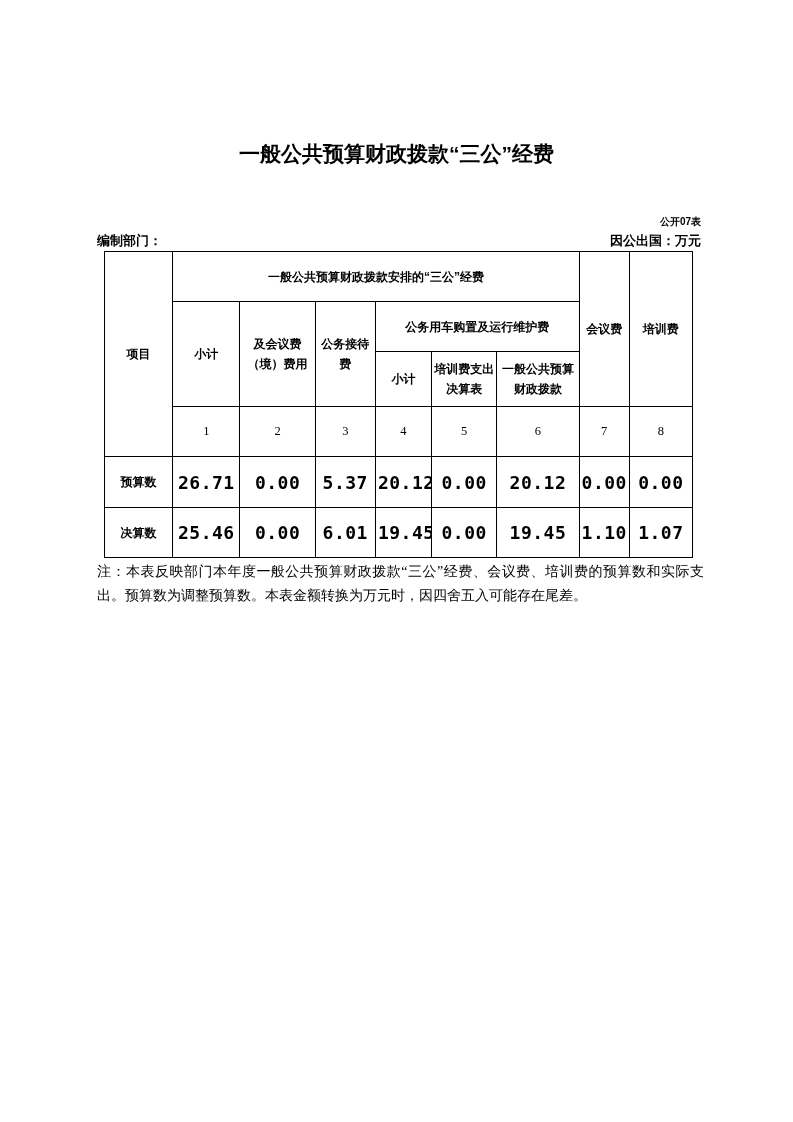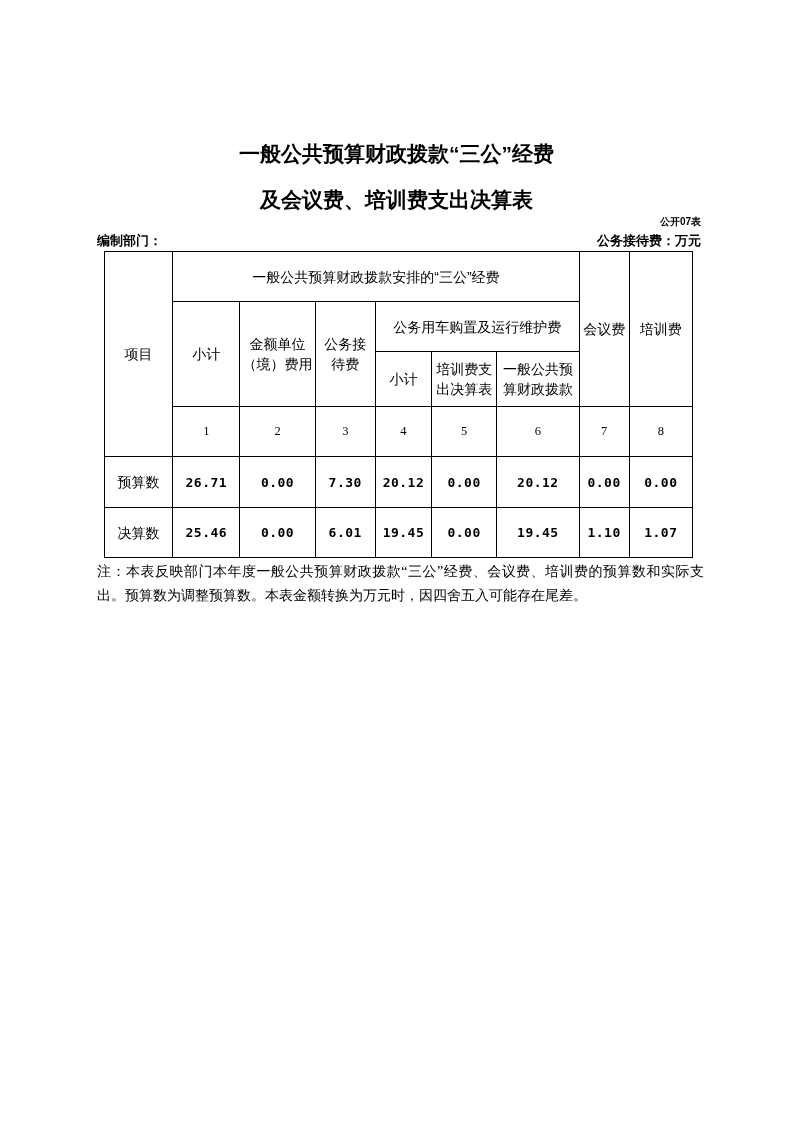--- a/index.html
+++ b/index.html
@@ -57,40 +57,40 @@
     table-layout: fixed;
   }
   table.budget td {
     border: 1.5px solid #000;
     text-align: center;
     vertical-align: middle;
     padding: 2px;
     overflow: hidden;
   }
   td.hdr {
-    font-weight: normal;
-    font-size: 14px;
+    font-weight: bold;
+    font-size: 12px;
     line-height: 20px;
   }
   tr.r-group   { height: 50px; }
   tr.r-sub     { height: 50px; }
   tr.r-sub2    { height: 55px; }
   tr.r-num     { height: 50px; }
   tr.r-data1   { height: 51px; }
   tr.r-data2   { height: 50px; padding-left: 26px; }
   tr.r-num td {
     font-family: "Liberation Serif", serif;
     font-weight: normal;
     font-size: 12.5px;
     color: #000;
   }
   td.val {
     font-family: "DejaVu Sans Mono", monospace;
     font-weight: bold;
-    font-size: 13px;
+    font-size: 18px;
     letter-spacing: 0.5px;
   }
   
   .note {
     position: absolute;
     top: 560px;
     left: 97px;
     width: 607px;
     margin: 0;
     font-family: "Liberation Serif", serif;
@@ -99,28 +99,27 @@
     text-align: justify;
   }
 </style>
 </head>
 <body>
 
 <div class="page">
 
   <div class="title-block">
     <div class="title-line">一般公共预算财政拨款“三公”经费</div>
-    <div class="title-line">及会议费、培训费支出决算表</div>
   </div>
 
   <div class="table-code">公开07表</div>
 
   <div class="meta-row">
     <span>编制部门：</span>
-    <span>公务接待费：万元</span>
+    <span>因公出国：万元</span>
   </div>
 
   <table class="budget">
     <colgroup>
       <col style="width:68px">
       <col style="width:67px">
       <col style="width:75px">
       <col style="width:60px">
       <col style="width:56px">
       <col style="width:65px">
@@ -130,21 +129,21 @@
     </colgroup>
     <tbody>
       <tr class="r-group">
         <td class="hdr" rowspan="4">项目</td>
         <td class="hdr" colspan="6">一般公共预算财政拨款安排的“三公”经费</td>
         <td class="hdr" rowspan="3">会议费</td>
         <td class="hdr" rowspan="3">培训费</td>
       </tr>
       <tr class="r-sub">
         <td class="hdr" rowspan="2">小计</td>
-        <td class="hdr" rowspan="2">金额单位（境）费用</td>
+        <td class="hdr" rowspan="2">及会议费（境）费用</td>
         <td class="hdr" rowspan="2">公务接待费</td>
         <td class="hdr" colspan="3">公务用车购置及运行维护费</td>
       </tr>
       <tr class="r-sub2">
         <td class="hdr">小计</td>
         <td class="hdr">培训费支出决算表</td>
         <td class="hdr">一般公共预算财政拨款</td>
       </tr>
       <tr class="r-num">
         <td>1</td>
@@ -153,21 +152,21 @@
         <td>4</td>
         <td>5</td>
         <td>6</td>
         <td>7</td>
         <td>8</td>
       </tr>
       <tr class="r-data1">
         <td class="hdr">预算数</td>
         <td class="val">26.71</td>
         <td class="val">0.00</td>
-        <td class="val">7.30</td>
+        <td class="val">5.37</td>
         <td class="val">20.12</td>
         <td class="val">0.00</td>
         <td class="val">20.12</td>
         <td class="val">0.00</td>
         <td class="val">0.00</td>
       </tr>
       <tr class="r-data2">
         <td class="hdr">决算数</td>
         <td class="val">25.46</td>
         <td class="val">0.00</td>

